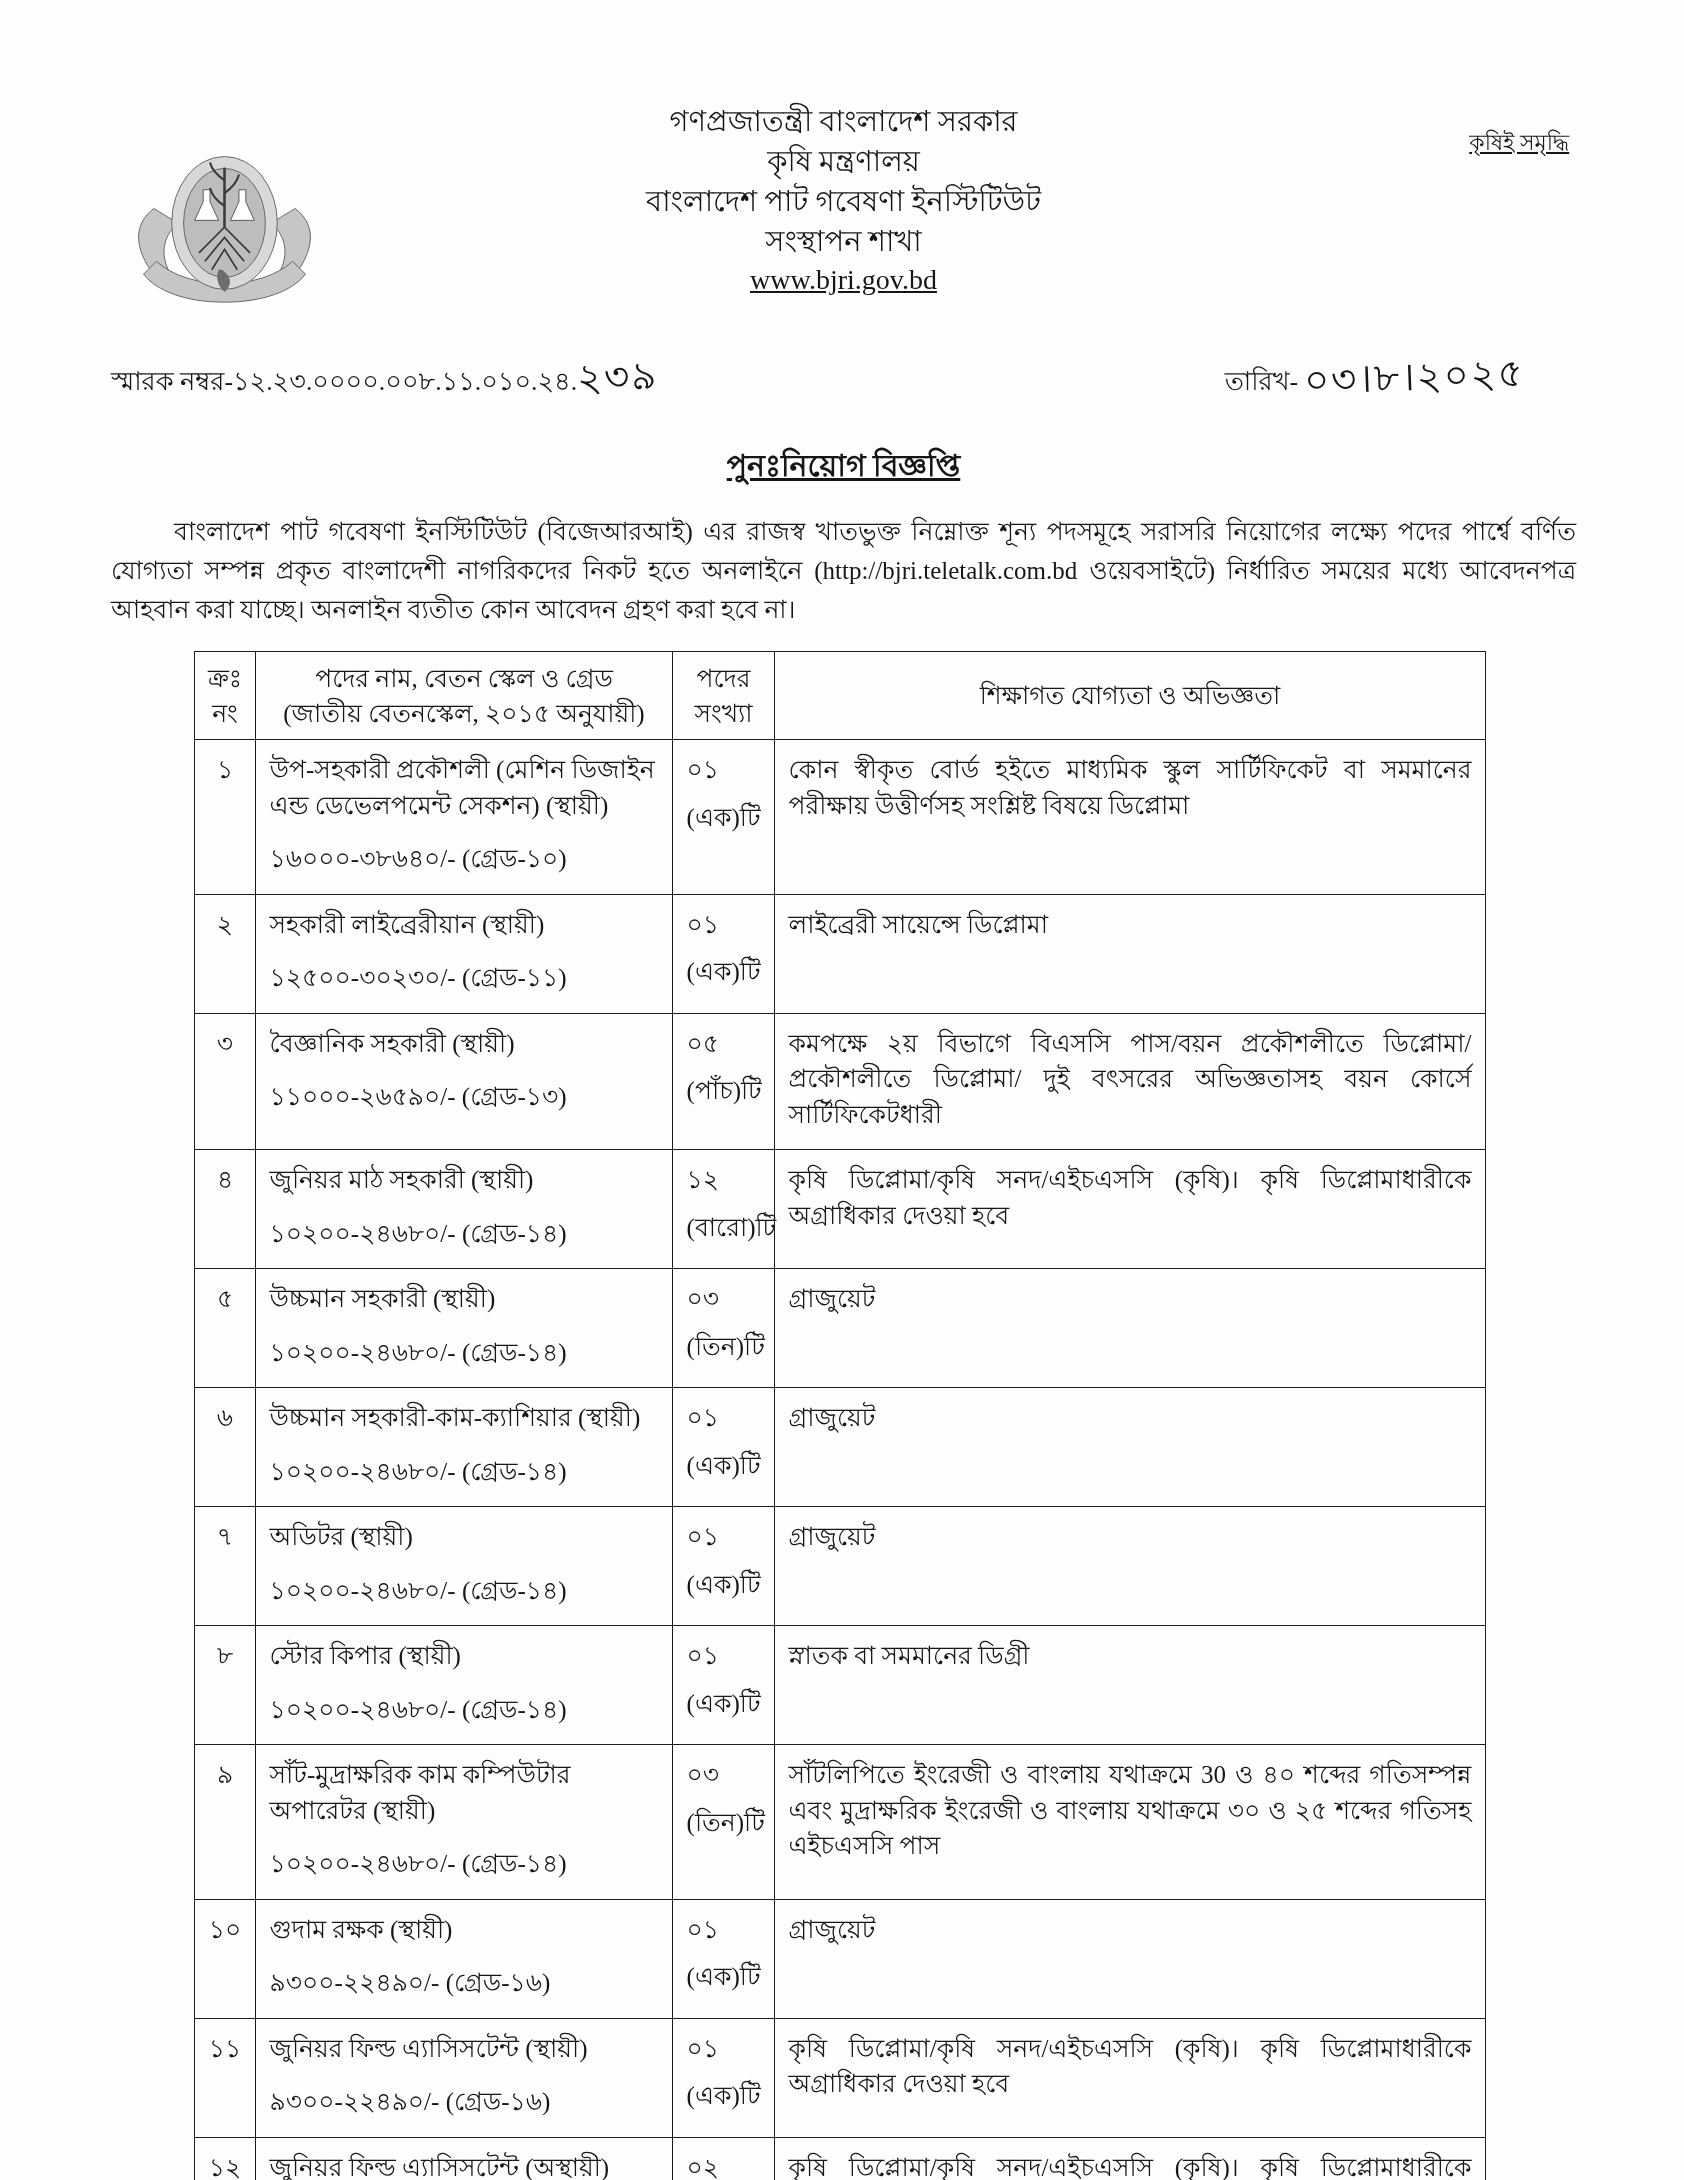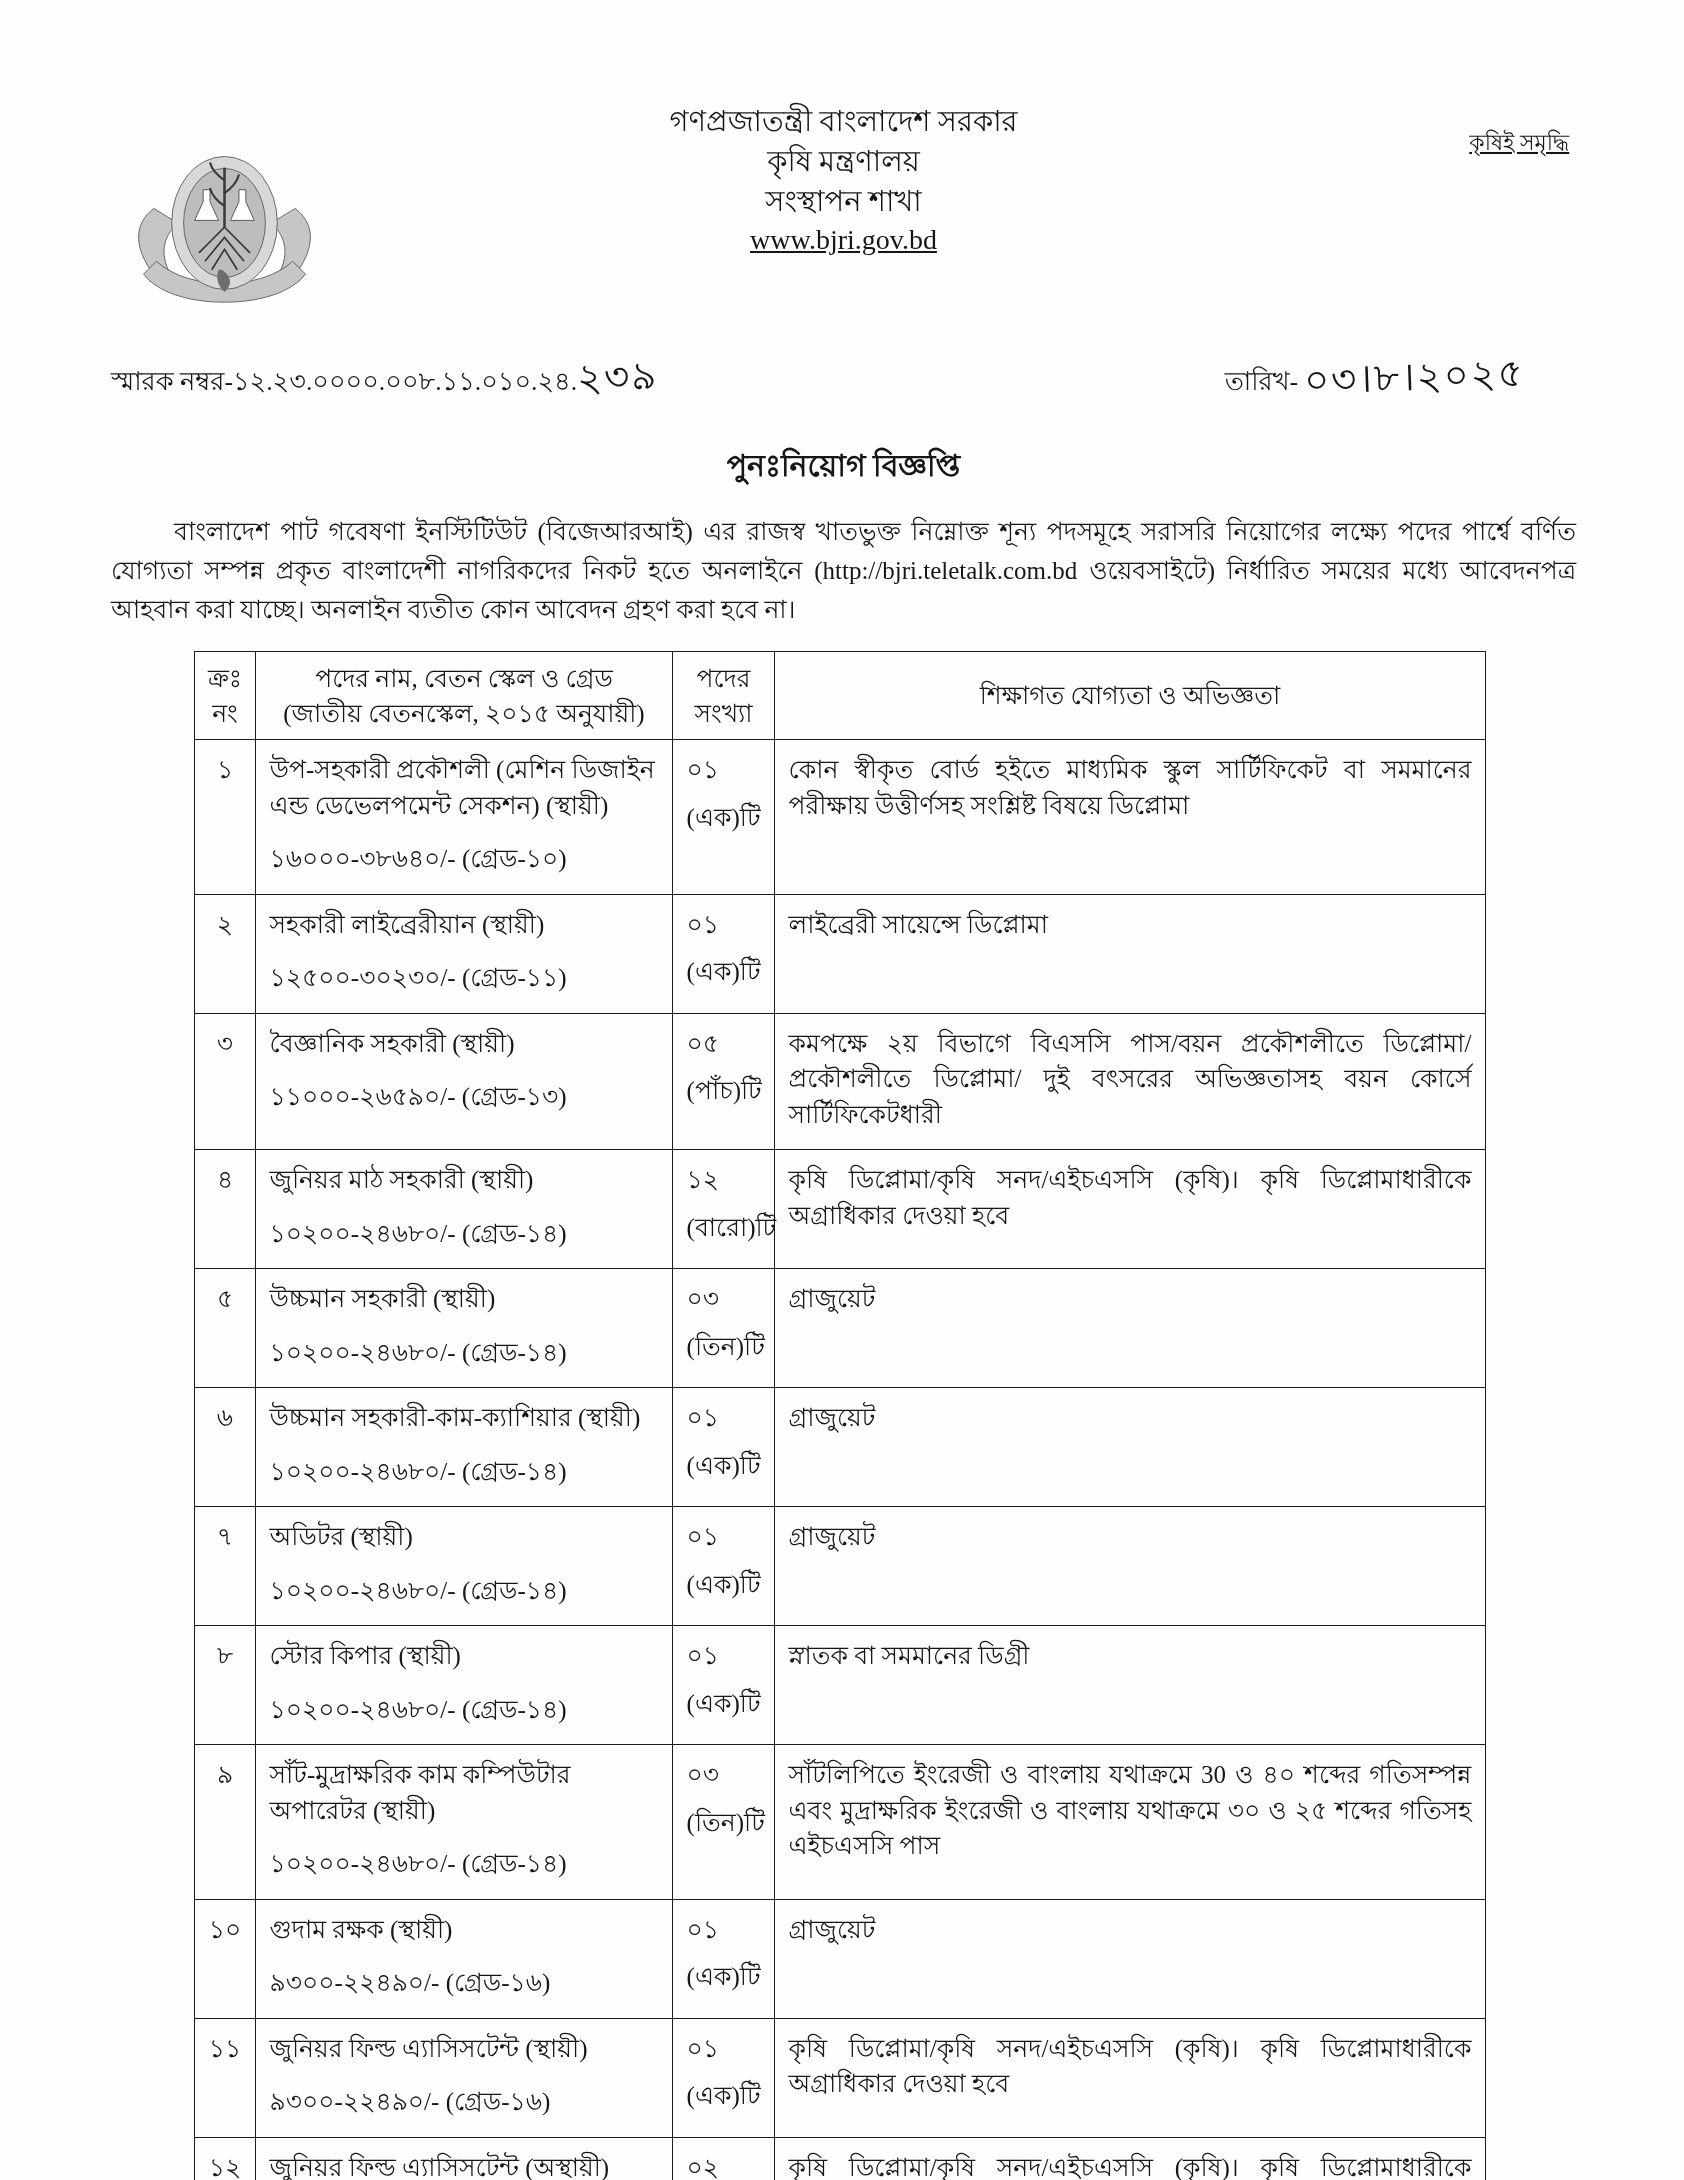--- a/index.html
+++ b/index.html
@@ -15,21 +15,21 @@
   .lh-line{font-size:29px;line-height:1.38;}
   .lh-website{font-size:28px;text-decoration:underline;margin-top:3.4px;}
   .motto{position:absolute;right:6.8px;top:24px;font-size:22px;text-decoration:underline;}
   .logo-wrap{position:absolute;left:6.8px;top:41px;width:213px;height:196px;}
   
   .memo-row{display:flex;justify-content:space-between;align-items:flex-start;margin-top:1.7px;}
   .memo-left,.date-right{font-size:25.6px;white-space:nowrap;}
   .hand{font-size:39px;line-height:.9;display:inline-block;transform:rotate(-2deg);letter-spacing:1.7px;}
   .date-right{margin-right:51px;}
   
-  .doc-title{text-align:center;font-size:30px;font-weight:bold;margin:37px 0 20.4px;}
+  .doc-title{text-align:center;font-size:30px;font-weight:bold;text-decoration:underline;margin:37px 0 20.4px;}
   .intro{font-size:25px;line-height:1.55;text-align:justify;text-indent:63px;}
   
   table.posts{border-collapse:collapse;margin:22px 0 0 83px;width:1292px;table-layout:fixed;}
   table.posts th,table.posts td{border:1.7px solid #1c1c1c;vertical-align:top;font-weight:normal;}
   table.posts th{font-size:25px;line-height:1.4;text-align:center;padding:8.5px 6.8px;white-space:pre-line;vertical-align:middle;}
   table.posts td{font-size:25px;line-height:1.42;padding:12px 13.6px 17px;}
   td.c-sl{text-align:center;}
   td.c-count{text-align:left;}
   .scale{margin-top:18px;}
   .cnt-word{margin-top:12px;}
@@ -59,20 +59,21 @@
         <line x1="125" y1="30" x2="125" y2="100" stroke="#3a3a3a" stroke-width="3"></line>
         <path d="M125 45 C115 38 110 32 108 24 M125 60 C136 52 140 46 142 38 M125 75 C114 68 110 62 108 54" stroke="#3a3a3a" stroke-width="2.5" fill="none"></path>
 
         <path d="M95 130 L125 100 L155 130 M102 140 L125 112 L148 140 M110 150 L125 126 L140 150" stroke="#3a3a3a" stroke-width="2" fill="none"></path>
         <path d="M118 150 C114 160 118 170 125 176 C132 170 136 160 122 150" fill="#6d6d6d"></path>
       </svg>
     </div>
     <div class="motto">কৃষিই সমৃদ্ধি</div>
     <div class="lh-line">গণপ্রজাতন্ত্রী বাংলাদেশ সরকার</div>
     <div class="lh-line">কৃষি মন্ত্রণালয়</div>
+    <div class="lh-line">বাংলাদেশ পাট গবেষণা ইনস্টিটিউট</div>
     <div class="lh-line">সংস্থাপন শাখা</div>
     <div class="lh-website">www.bjri.gov.bd</div>
   </div>
 
   <div class="memo-row">
     <div class="memo-left">
       <span>স্মারক নম্বর-১২.২৩.০০০০.০০৮.১১.০১০.২৪.</span><span class="hand">২৩৯</span>
     </div>
     <div class="date-right">
       <span>তারিখ-</span> <span class="hand">০৩।৮।২০২৫</span>

